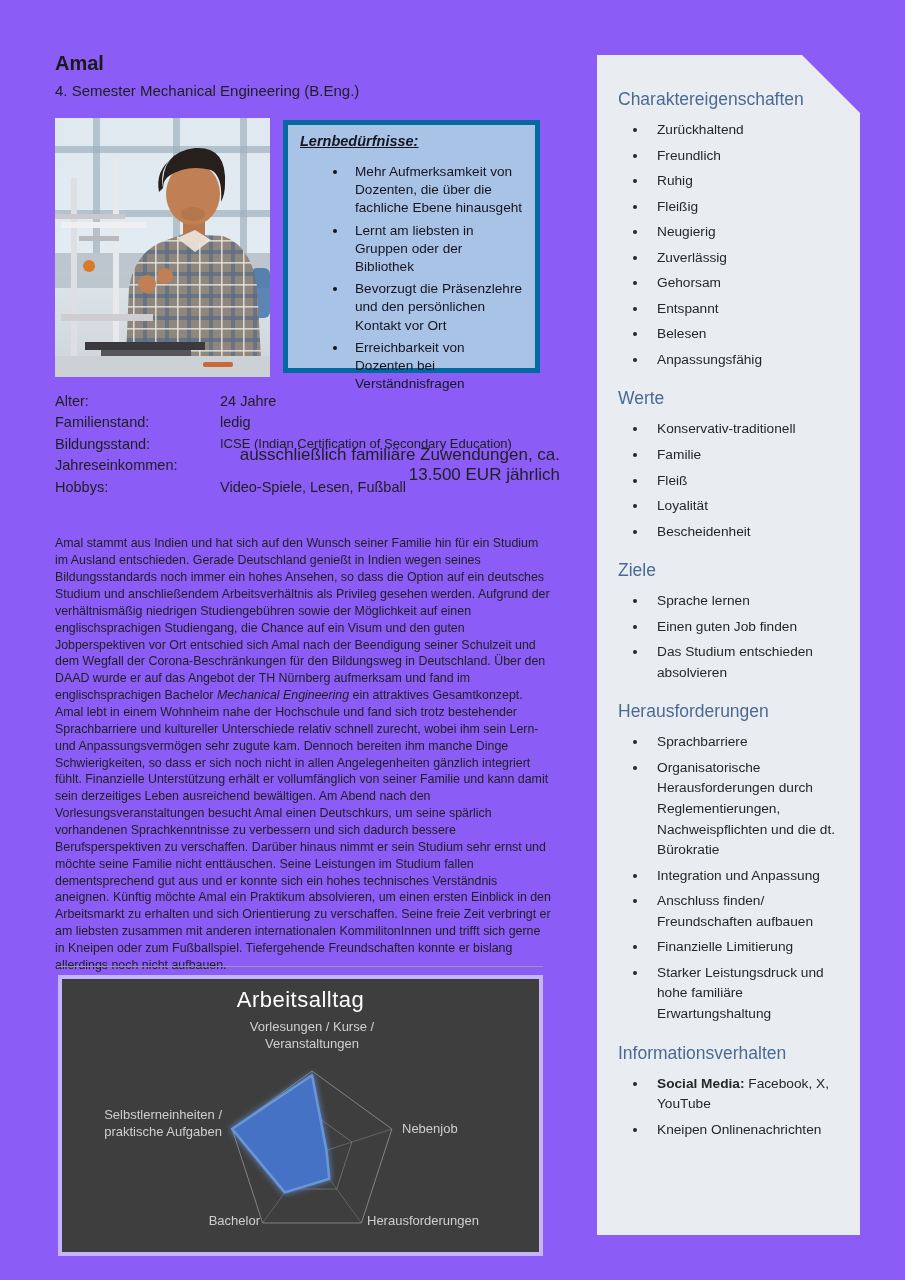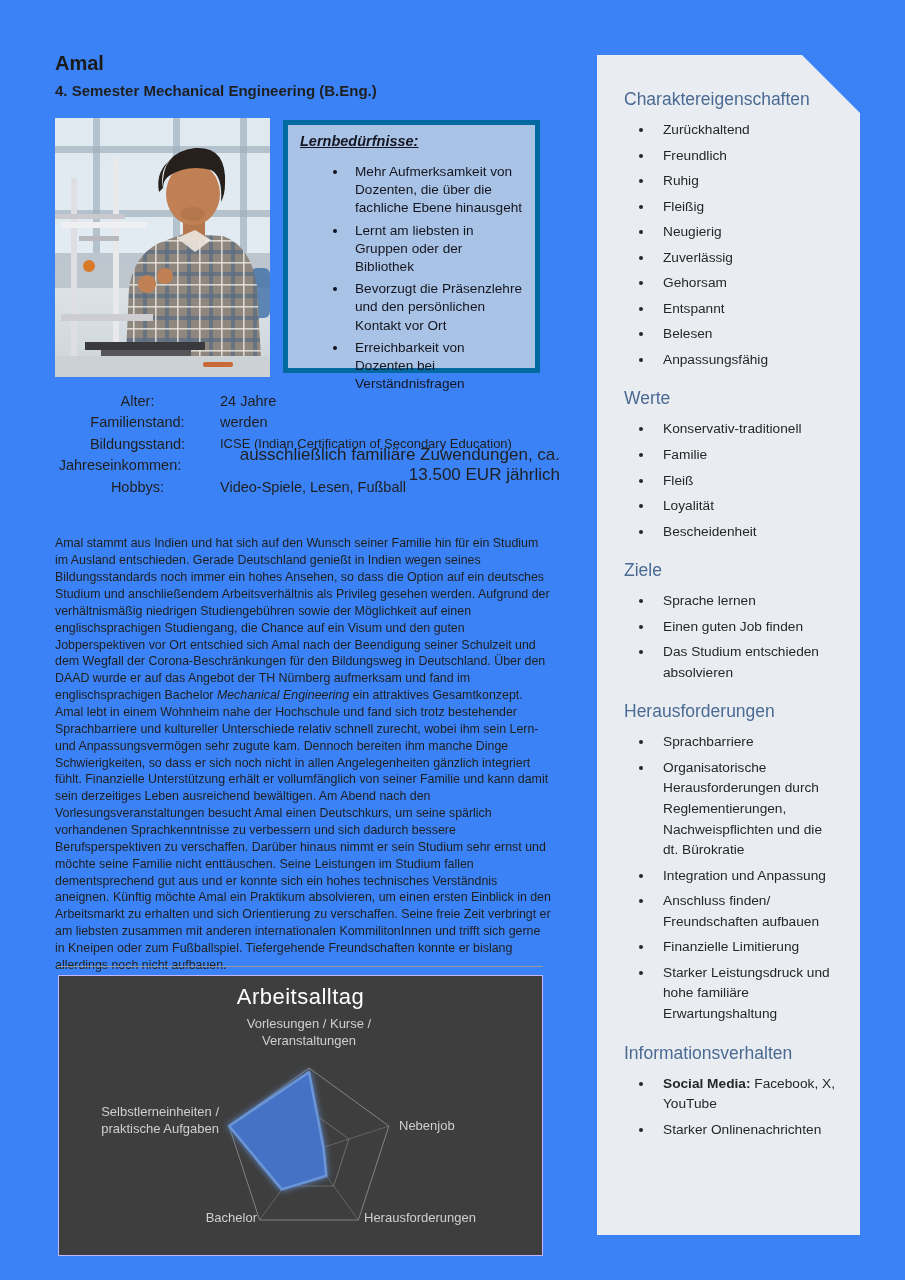--- a/index.html
+++ b/index.html
@@ -1,61 +1,61 @@
 <!DOCTYPE html>
 <html lang="de"><head>
 <meta charset="utf-8">
 <style>
   html,body{margin:0;padding:0;background:#ffffff;}
   body{font-family:"Liberation Sans",sans-serif;color:#262626;}
-  .page{position:relative;width:905px;height:1280px;background:#3b82f6;overflow:hidden;}
+  .page{position:relative;width:905px;height:1280px;background:#8b5cf6;overflow:hidden;}
 
   
   .title{position:absolute;left:55px;top:52px;font-size:20px;font-weight:700;color:#1a1a1a;}
-  .subtitle{position:absolute;left:55px;top:82px;font-size:15px;color:#1f1f1f;font-weight:bold;}
+  .subtitle{position:absolute;left:55px;top:82px;font-size:15px;color:#1f1f1f;}
 
   
   .photo{position:absolute;left:55px;top:118px;width:215px;height:259px;overflow:hidden;}
   .photo svg{display:block;}
 
   
   .needs-box{position:absolute;left:283px;top:120px;width:257px;height:253px;box-sizing:border-box;
     background:#a9c3e6;border:5px solid #0369a1;padding:8px 12px;}
   .needs-title{font-size:14.5px;font-weight:600;font-style:italic;text-decoration:underline;color:#15151f;}
   .needs-list{margin:14px 0 0;padding-left:48px;}
   .needs-list li{font-size:13.6px;line-height:1.34;color:#15151f;padding-left:7px;margin-bottom:4px;}
 
   
   .attrs{position:absolute;left:55px;top:390px;width:505px;}
   .attr-row{display:flex;height:21.5px;align-items:center;}
-  .attr-label{width:165px;font-size:14.5px;color:#1f1f1f;text-align:center;}
+  .attr-label{width:165px;font-size:14.5px;color:#1f1f1f;}
   .attr-value{font-size:14.5px;color:#1f1f1f;}
   .attr-value.sm{font-size:13px;}
   .attr-value.xs{font-size:17px;text-align:right;}
 
   
   .bio{position:absolute;left:55px;top:523px;width:497px;font-size:12.4px;line-height:1.36;color:#1f1f1f;}
   .bio i{font-style:italic;}
 
   
   .divider{position:absolute;left:57px;top:966px;width:486px;height:1px;background:#9a9a9a;}
-  .chart-box{position:absolute;left:58px;top:975px;width:485px;height:281px;background:#3e3e3e;border:1px solid #c4b5fd;box-sizing:border-box;}
+  .chart-box{position:absolute;left:58px;top:975px;width:485px;height:281px;background:#3e3e3e;border:4px solid #c4b5fd;box-sizing:border-box;}
   .chart-title{position:absolute;left:0;top:8px;width:100%;text-align:center;font-size:22px;color:#ffffff;letter-spacing:.5px;}
   .radar-wrap{position:absolute;left:8px;top:0;width:485px;height:281px;}
   .rlabel{position:absolute;font-size:13px;line-height:1.3;color:#cfcfcf;}
   .rlabel.p0{left:152px;top:40px;width:180px;text-align:center;}
   .rlabel.p1{left:332px;top:142px;width:120px;text-align:left;}
   .rlabel.p2{left:297px;top:234px;width:150px;text-align:left;}
   .rlabel.p3{left:58px;top:234px;width:132px;text-align:right;}
   .rlabel.p4{left:8px;top:128px;width:144px;text-align:right;}
 
   
   .sidebar{position:absolute;left:597px;top:55px;width:263px;height:1180px;background:#e9edf2;
     clip-path:polygon(0 0, calc(100% - 58px) 0, 100% 58px, 100% 100%, 0 100%);box-sizing:border-box;
-    padding:34px 20px 0 27px;}
+    padding:34px 20px 0 21px;}
   .sb-heading{font-size:17.5px;font-weight:400;color:#4b6a93;margin:16px 0 10px;}
   .sb-heading:first-child{margin-top:0;}
   .sb-list{margin:0 0 18px;padding-left:30px;}
   .sb-list li{font-size:13.7px;line-height:1.5;color:#262626;padding-left:9px;margin-bottom:5px;}
   .sb-list li b{font-weight:700;}
 </style>
 </head>
 <body>
 
 <div class="page">
@@ -131,21 +131,21 @@
       </ul>
   </div>
 
   <div class="attrs">
       <div class="attr-row">
         <div class="attr-label">Alter:</div>
         <div class="attr-value md">24 Jahre</div>
       </div>
       <div class="attr-row">
         <div class="attr-label">Familienstand:</div>
-        <div class="attr-value md">werden</div>
+        <div class="attr-value md">ledig</div>
       </div>
       <div class="attr-row">
         <div class="attr-label">Bildungsstand:</div>
         <div class="attr-value sm">ICSE (Indian Certification of Secondary Education)</div>
       </div>
       <div class="attr-row">
         <div class="attr-label">Jahreseinkommen:</div>
         <div class="attr-value xs">ausschließlich familiäre Zuwendungen, ca. 13.500 EUR jährlich</div>
       </div>
       <div class="attr-row">
@@ -223,18 +223,18 @@
           <li>Sprachbarriere</li>
           <li>Organisatorische Herausforderungen durch Reglementierungen, Nachweispflichten und die dt. Bürokratie</li>
           <li>Integration und Anpassung</li>
           <li>Anschluss finden/ Freundschaften aufbauen</li>
           <li>Finanzielle Limitierung</li>
           <li>Starker Leistungsdruck und hohe familiäre Erwartungshaltung</li>
         </ul>
         <h2 class="sb-heading">Informationsverhalten</h2>
         <ul class="sb-list">
           <li><b>Social Media:</b> Facebook, X, YouTube</li>
-          <li>Starker Onlinenachrichten</li>
+          <li>Kneipen Onlinenachrichten</li>
         </ul>
       </div>
   </aside>
 
 </div>
 
 </body></html>

